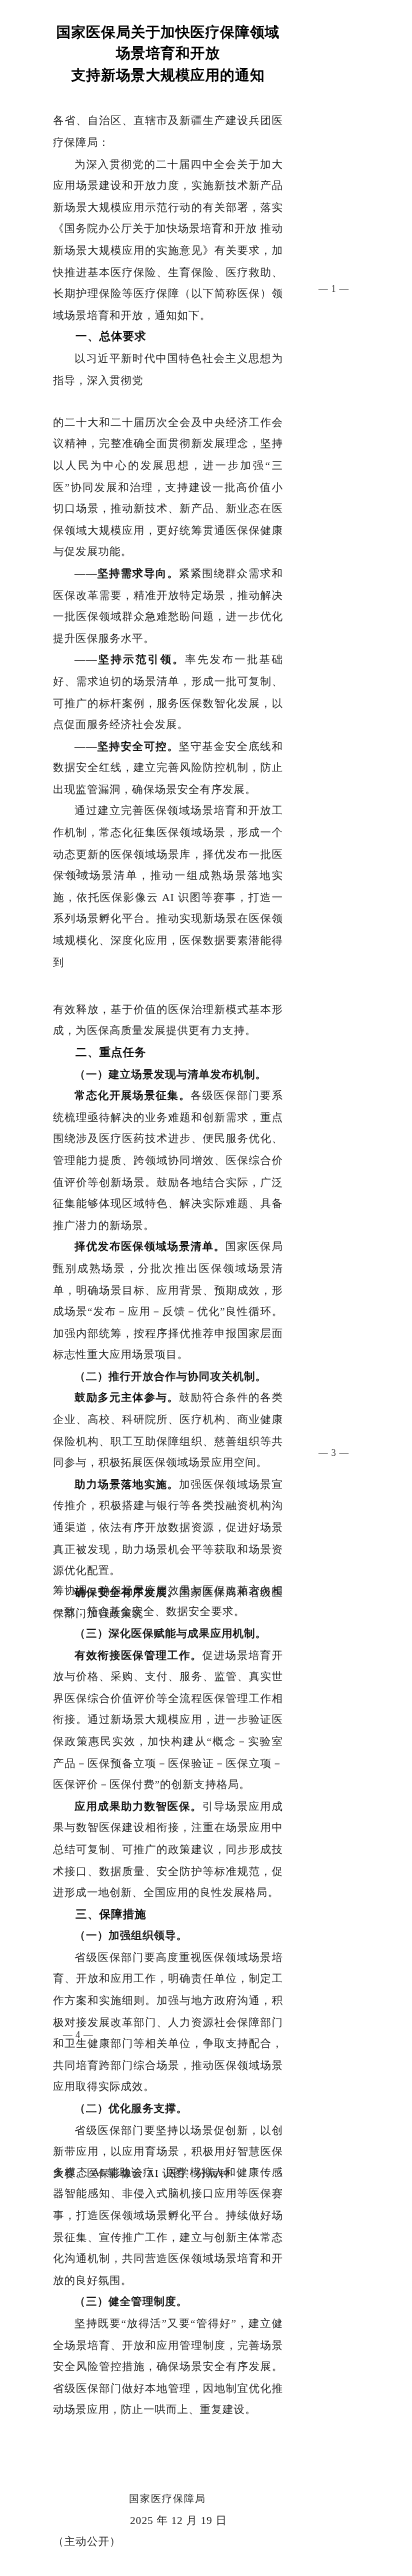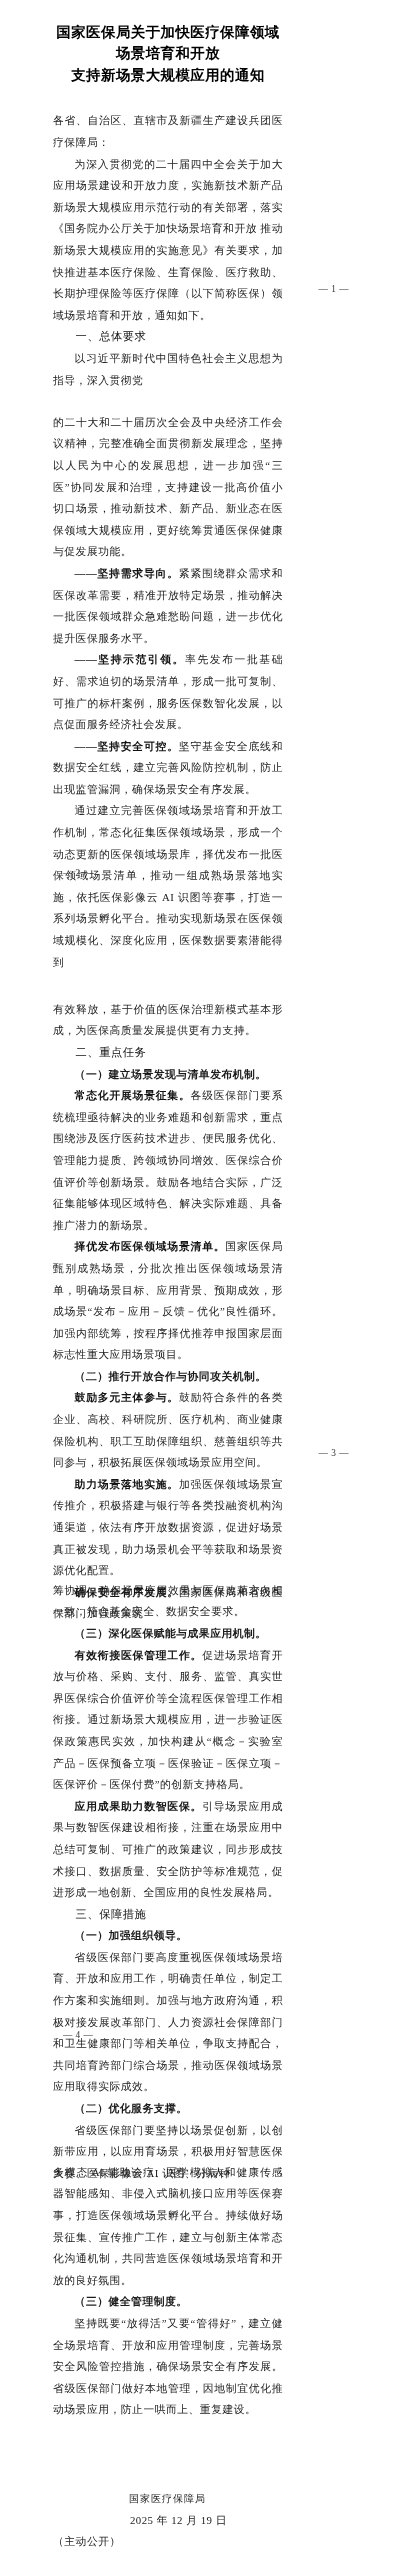--- a/index.html
+++ b/index.html
@@ -38,21 +38,21 @@
     font-size:10.8px;
     line-height:21.6px;
     letter-spacing:0.5px;
     text-align:justify;
     color:#1b1b1b;
   }
   .para.indent{text-indent:2em;}
   .para b,.para .lead{font-weight:bold;color:#141414;}
   .h1{
     font-size:11.3px;
-    font-weight:normal;
+    font-weight:bold;
     line-height:21.6px;
     text-indent:2em;
     letter-spacing:0.5px;
     color:#0f0f0f;
     font-family:"Liberation Sans","DejaVu Sans",sans-serif;
   }
   .h2{
     font-size:10.8px;
     font-weight:bold;
     line-height:21.6px;

